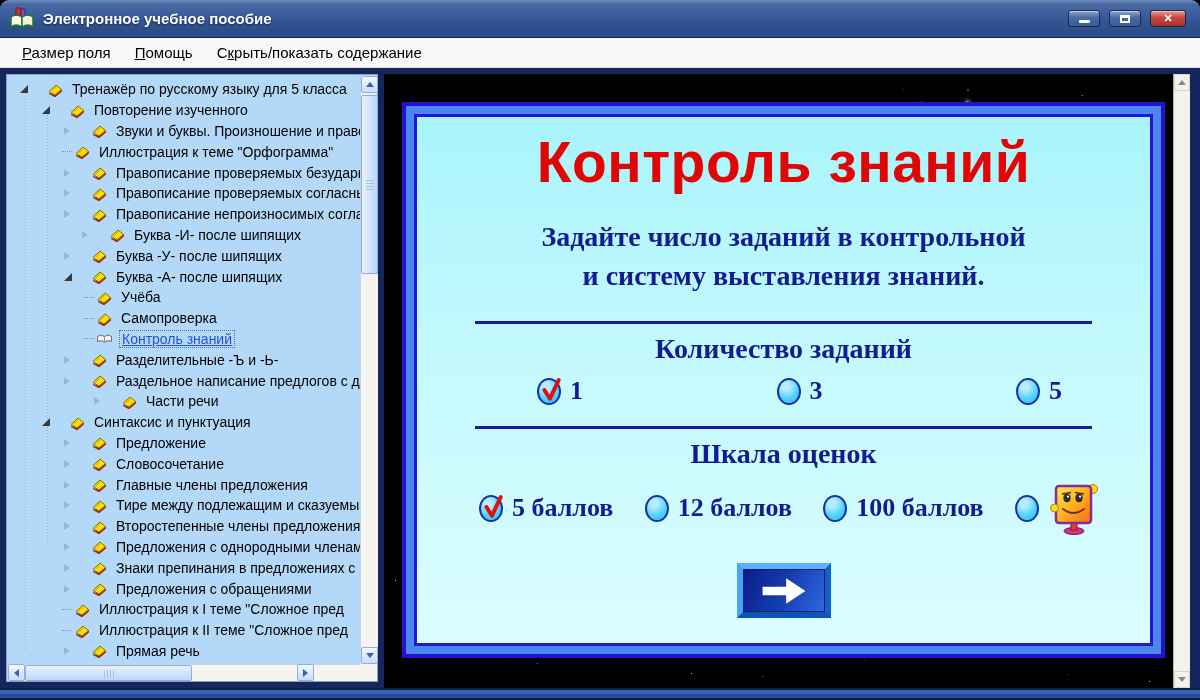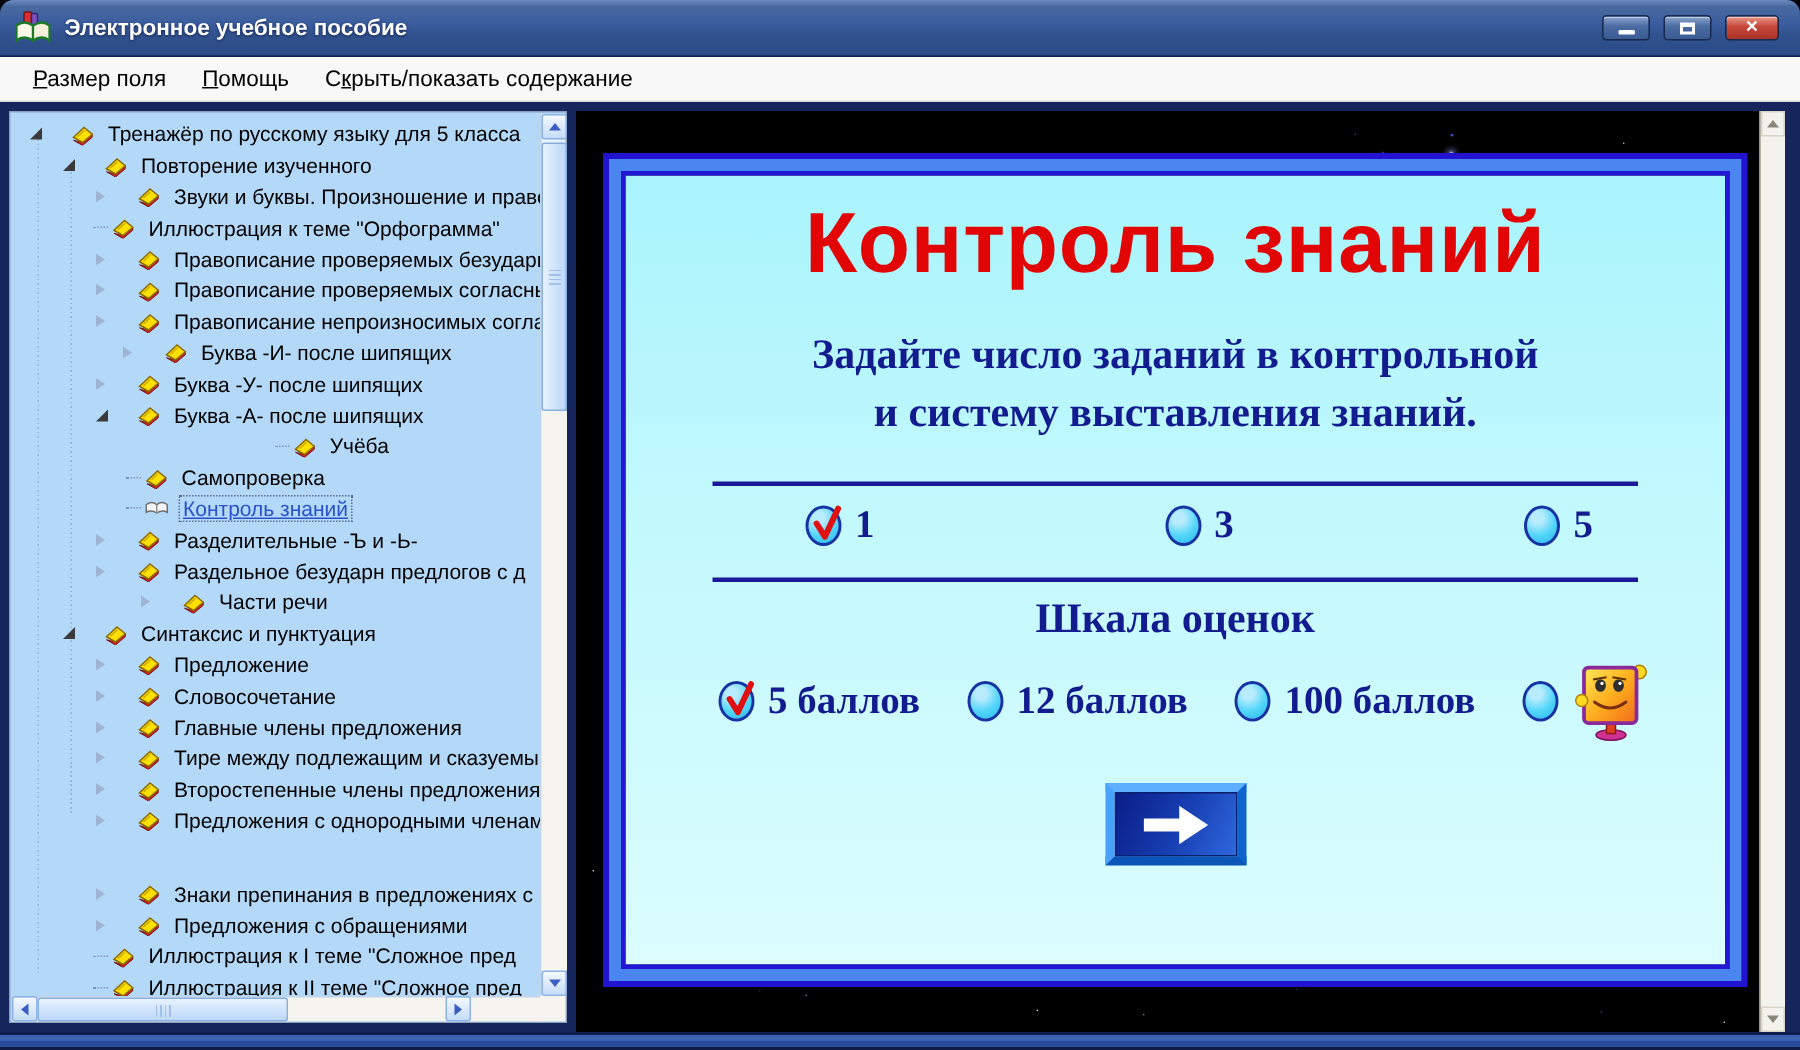--- a/index.html
+++ b/index.html
@@ -238,21 +238,21 @@
           <div class="tree-row" style="padding-left: 54px;">
     <span class="exp open"></span>
     <span class="stub hide"></span>
     <span class="book"><svg viewBox="0 0 17 15" width="17" height="15">
     <path d="M8 13 L14.5 7.5 L14.5 9.5 L8 15 L2 11.5 Z" fill="#d02020" stroke="#701010" stroke-width="0.6"></path>
     <path d="M2 9.5 L9 3 L14.5 7.5 L8 13 Z" fill="#ffe000" stroke="#8a6a00" stroke-width="1"></path>
     <path d="M4.5 9.2 L9.3 4.8" stroke="#c8a800" stroke-width="1" fill="none"></path>
   </svg></span>
     <span class="lbl">Буква -А- после шипящих</span>
   </div>
-          <div class="tree-row" style="padding-left: 76px; justify-content: center;">
+          <div class="tree-row" style="padding-left: 76px;">
 
     <span class="stub"></span>
     <span class="book"><svg viewBox="0 0 17 15" width="17" height="15">
     <path d="M8 13 L14.5 7.5 L14.5 9.5 L8 15 L2 11.5 Z" fill="#d02020" stroke="#701010" stroke-width="0.6"></path>
     <path d="M2 9.5 L9 3 L14.5 7.5 L8 13 Z" fill="#ffe000" stroke="#8a6a00" stroke-width="1"></path>
     <path d="M4.5 9.2 L9.3 4.8" stroke="#c8a800" stroke-width="1" fill="none"></path>
   </svg></span>
     <span class="lbl">Учёба</span>
   </div>
           <div class="tree-row" style="padding-left: 76px;">
@@ -285,21 +285,21 @@
     <span class="lbl">Разделительные -Ъ и -Ь-</span>
   </div>
           <div class="tree-row" style="padding-left: 54px;">
     <span class="exp closed"></span>
     <span class="stub hide"></span>
     <span class="book"><svg viewBox="0 0 17 15" width="17" height="15">
     <path d="M8 13 L14.5 7.5 L14.5 9.5 L8 15 L2 11.5 Z" fill="#d02020" stroke="#701010" stroke-width="0.6"></path>
     <path d="M2 9.5 L9 3 L14.5 7.5 L8 13 Z" fill="#ffe000" stroke="#8a6a00" stroke-width="1"></path>
     <path d="M4.5 9.2 L9.3 4.8" stroke="#c8a800" stroke-width="1" fill="none"></path>
   </svg></span>
-    <span class="lbl">Раздельное безударн предлогов с д</span>
+    <span class="lbl">Раздельное написание предлогов с д</span>
   </div>
           <div class="tree-row" style="padding-left: 84px;">
     <span class="exp closed"></span>
     <span class="stub hide"></span>
     <span class="book"><svg viewBox="0 0 17 15" width="17" height="15">
     <path d="M8 13 L14.5 7.5 L14.5 9.5 L8 15 L2 11.5 Z" fill="#d02020" stroke="#701010" stroke-width="0.6"></path>
     <path d="M2 9.5 L9 3 L14.5 7.5 L8 13 Z" fill="#ffe000" stroke="#8a6a00" stroke-width="1"></path>
     <path d="M4.5 9.2 L9.3 4.8" stroke="#c8a800" stroke-width="1" fill="none"></path>
   </svg></span>
     <span class="lbl">Части речи</span>
@@ -367,21 +367,21 @@
           <div class="tree-row" style="padding-left: 54px;">
     <span class="exp closed"></span>
     <span class="stub hide"></span>
     <span class="book"><svg viewBox="0 0 17 15" width="17" height="15">
     <path d="M8 13 L14.5 7.5 L14.5 9.5 L8 15 L2 11.5 Z" fill="#d02020" stroke="#701010" stroke-width="0.6"></path>
     <path d="M2 9.5 L9 3 L14.5 7.5 L8 13 Z" fill="#ffe000" stroke="#8a6a00" stroke-width="1"></path>
     <path d="M4.5 9.2 L9.3 4.8" stroke="#c8a800" stroke-width="1" fill="none"></path>
   </svg></span>
     <span class="lbl">Предложения с однородными членам</span>
   </div>
-          <div class="tree-row" style="padding-left: 54px; margin-top: 28px;">
+          <div class="tree-row" style="padding-left: 54px;">
     <span class="exp closed"></span>
     <span class="stub hide"></span>
     <span class="book"><svg viewBox="0 0 17 15" width="17" height="15">
     <path d="M8 13 L14.5 7.5 L14.5 9.5 L8 15 L2 11.5 Z" fill="#d02020" stroke="#701010" stroke-width="0.6"></path>
     <path d="M2 9.5 L9 3 L14.5 7.5 L8 13 Z" fill="#ffe000" stroke="#8a6a00" stroke-width="1"></path>
     <path d="M4.5 9.2 L9.3 4.8" stroke="#c8a800" stroke-width="1" fill="none"></path>
   </svg></span>
     <span class="lbl">Знаки препинания в предложениях с</span>
   </div>
           <div class="tree-row" style="padding-left: 54px;">
@@ -560,20 +560,21 @@
         <div class="card-mid">
             <div class="card-inner">
           <div class="card-title">Контроль знаний</div>
           <div class="instruction">
             <div>Задайте число заданий в контрольной</div>
             <div>и систему выставления знаний.</div>
           </div>
           <div id="sections">
                 <div class="section">
     <div class="divider"></div>
+    <div class="sec-heading">Количество заданий</div>
     <div class="options-row cols-3">
                     <label class="opt">
     <span class="radio">
                         <svg viewBox="0 0 20 24" width="22" height="28">
     <path d="M4 12 L9 20 L17 3" fill="none" stroke="#e01010" stroke-width="3.6" stroke-linecap="round" stroke-linejoin="round"></path>
   </svg>
                       </span>
     <span class="olbl">1</span>
   </label>
                     <label class="opt">

